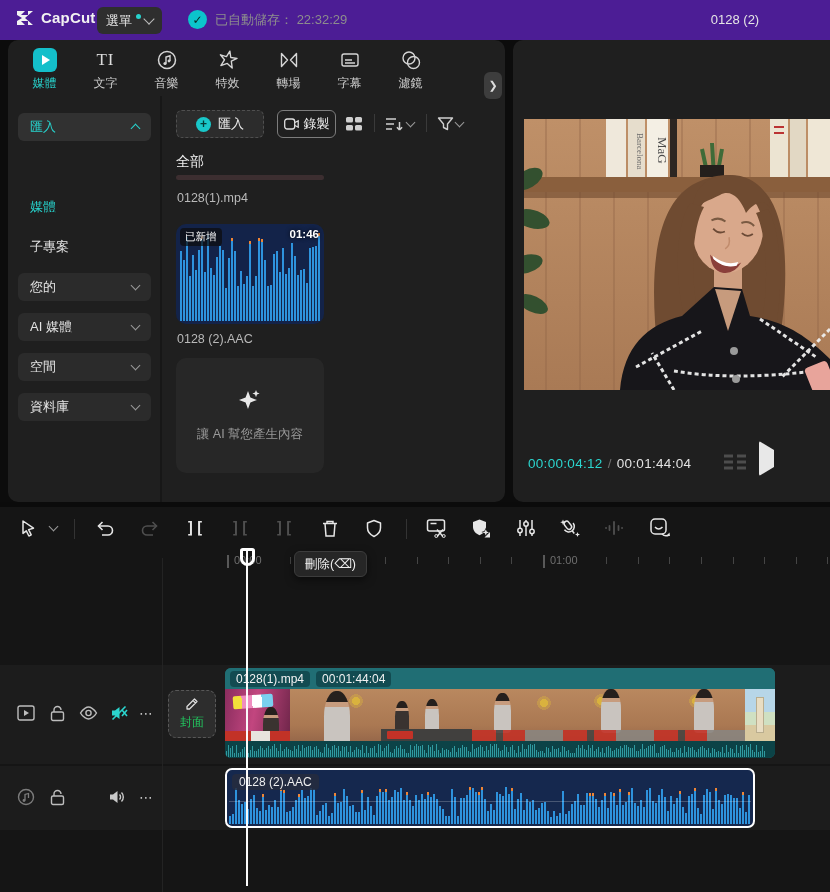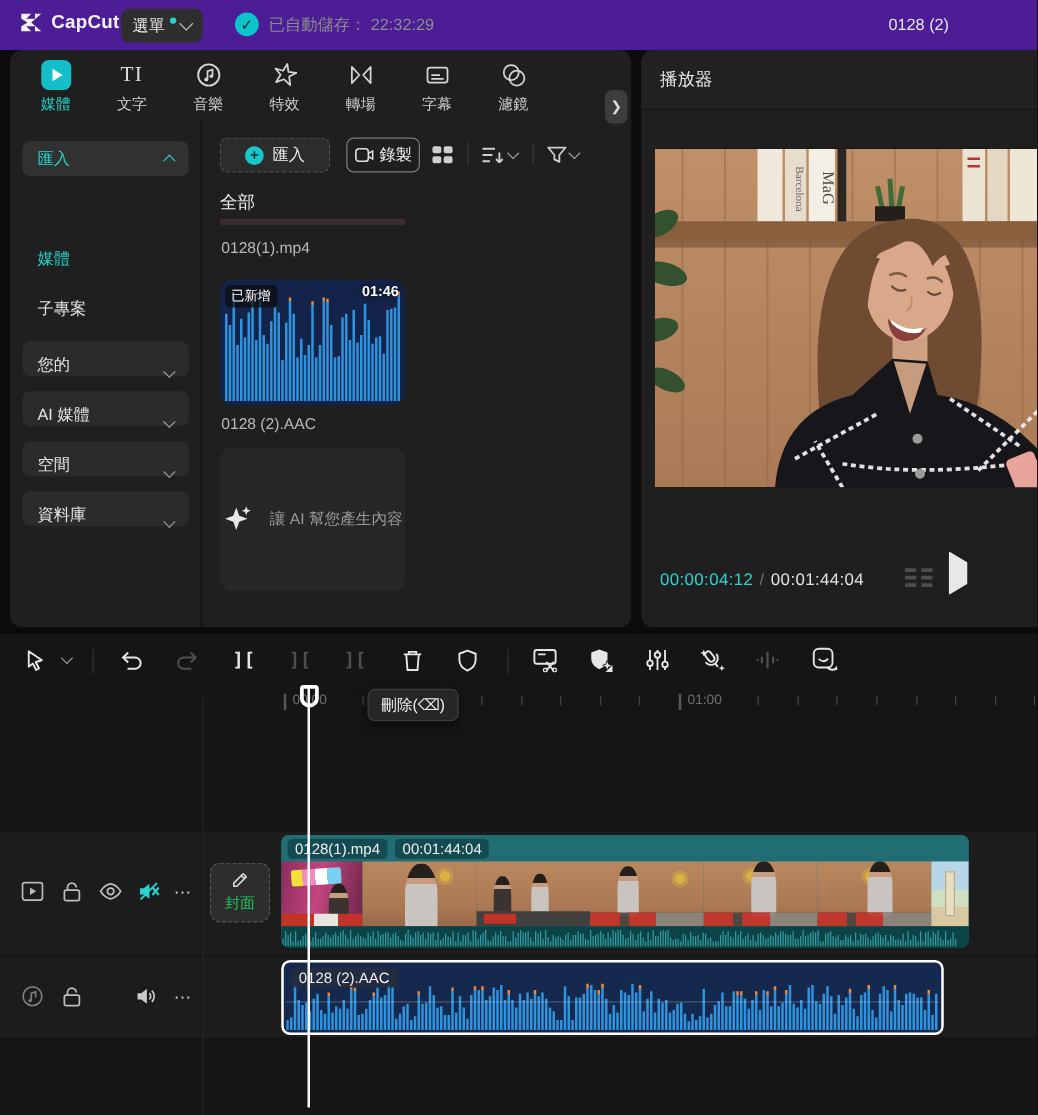--- a/index.html
+++ b/index.html
@@ -48,21 +48,21 @@
   .sidebar { position:absolute; left:0; top:56px; width:154px; bottom:0; border-right:2px solid #171717; }
   .import-pill { position:absolute; left:10px; top:17px; width:133px; height:28px; background:#313131;
     border-radius:6px; display:flex; align-items:center; justify-content:space-between; padding:0 12px; }
   .import-pill .lbl { color:#27d2cc; font-size:13px; }
   .chev-up-teal { width:7px; height:7px; border-left:1.5px solid #27d2cc; border-top:1.5px solid #27d2cc;
     transform:rotate(45deg); margin-top:3px; }
   .side-item { position:absolute; left:22px; height:22px; font-size:13px; display:flex; align-items:center; }
   .side-item.teal { color:#27d2cc; }
   .side-item.white { color:#e3e3e3; }
   .side-group { position:absolute; left:10px; width:133px; height:28px; background:#2b2b2b; border-radius:6px;
-    display:flex; align-items:flex-end; justify-content:space-between; padding:0 12px; }
+    display:flex; align-items:center; justify-content:space-between; padding:0 12px; }
   .side-group .lbl { font-size:13px; color:#e3e3e3; }
   .chev-dn { width:7px; height:7px; border-right:1.5px solid #9a9a9a; border-bottom:1.5px solid #9a9a9a;
     transform:rotate(45deg); margin-top:-3px; }
 
   
   .content { position:absolute; left:156px; top:56px; right:0; bottom:0; }
   .import-btn { position:absolute; left:12px; top:14px; width:88px; height:28px; background:#2c2c2c;
     border:1px dashed #4f4f4f; border-radius:6px; display:flex; align-items:center; justify-content:center; gap:7px; }
   .plus-circle { width:15px; height:15px; border-radius:50%; background:#19c7c9; color:#063; color:#053b38;
     font-size:12px; font-weight:bold; display:flex; align-items:center; justify-content:center; line-height:0; }
@@ -77,21 +77,21 @@
   .file-label { position:absolute; left:13px; font-size:12.5px; color:#b9b9b9; }
   .audio-card { position:absolute; left:12px; top:128px; width:148px; height:100px; border-radius:10px;
     background:#132349; overflow:hidden; }
   .audio-card .bars { position:absolute; left:4px; right:2px; top:5px; bottom:3px;
     display:flex; align-items:flex-end; overflow:hidden; }
   .added-badge { position:absolute; left:4px; top:4px; background:rgba(12,12,12,.72); color:#fff;
     font-size:10.5px; padding:2px 5px; border-radius:4px; z-index:3; }
   .dur-badge { position:absolute; right:5px; top:4px; color:#fff; font-size:11.5px; font-weight:bold;
     text-shadow:0 0 4px rgba(0,0,0,.9); z-index:3; }
   .ai-card { position:absolute; left:12px; top:262px; width:148px; height:115px; border-radius:10px;
-    background:#272727; display:flex; flex-direction:row; align-items:center; justify-content:center; gap:12px; }
+    background:#272727; display:flex; flex-direction:column; align-items:center; justify-content:center; gap:12px; }
   .ai-card .txt { font-size:12.5px; color:#9a9a9a; }
 
   
   .panel-right { position:absolute; left:513px; top:40px; width:317px; height:462px;
     background:#1f1f1f; border-radius:10px 0 0 10px; overflow:hidden; }
   .player-head { position:absolute; left:0; top:0; right:0; height:48px; border-bottom:1px solid #171717;
     display:flex; align-items:center; padding-left:15px; background:#212121; }
   .player-head .lbl { font-size:14px; color:#e8e8e8; }
   .video-box { position:absolute; left:11px; top:79px; width:306px; height:271px; background:#000; overflow:hidden; }
   .player-footer { position:absolute; left:0; bottom:0; right:0; height:72px;text-align:center; }
@@ -381,23 +381,20 @@
         <svg width="26" height="26" viewBox="0 0 26 26">
           <path d="M11,3 L13.4,9.6 L20,12 L13.4,14.4 L11,21 L8.6,14.4 L2,12 L8.6,9.6 Z" fill="#e8e8e8"></path>
           <path d="M19,2 L20,4.6 L22.6,5.6 L20,6.6 L19,9.2 L18,6.6 L15.4,5.6 L18,4.6 Z" fill="#e8e8e8"></path>
         </svg>
         <span class="txt">讓 AI 幫您產生內容</span>
       </div>
     </div>
   </div>
 
   <div class="panel-right">
-    <div class="player-head">
-      <span class="lbl">播放器</span>
-    </div>
 
     <div class="video-box">
       <svg width="306" height="271" viewBox="0 0 306 271">
         <defs>
           <linearGradient id="wood" x1="0" y1="0" x2="0" y2="1">
             <stop offset="0" stop-color="#bf9068"></stop>
               <stop offset="1" stop-color="#a97a55"></stop>
           </linearGradient>
         </defs>
         <rect width="306" height="271" fill="url(#wood)"></rect>

